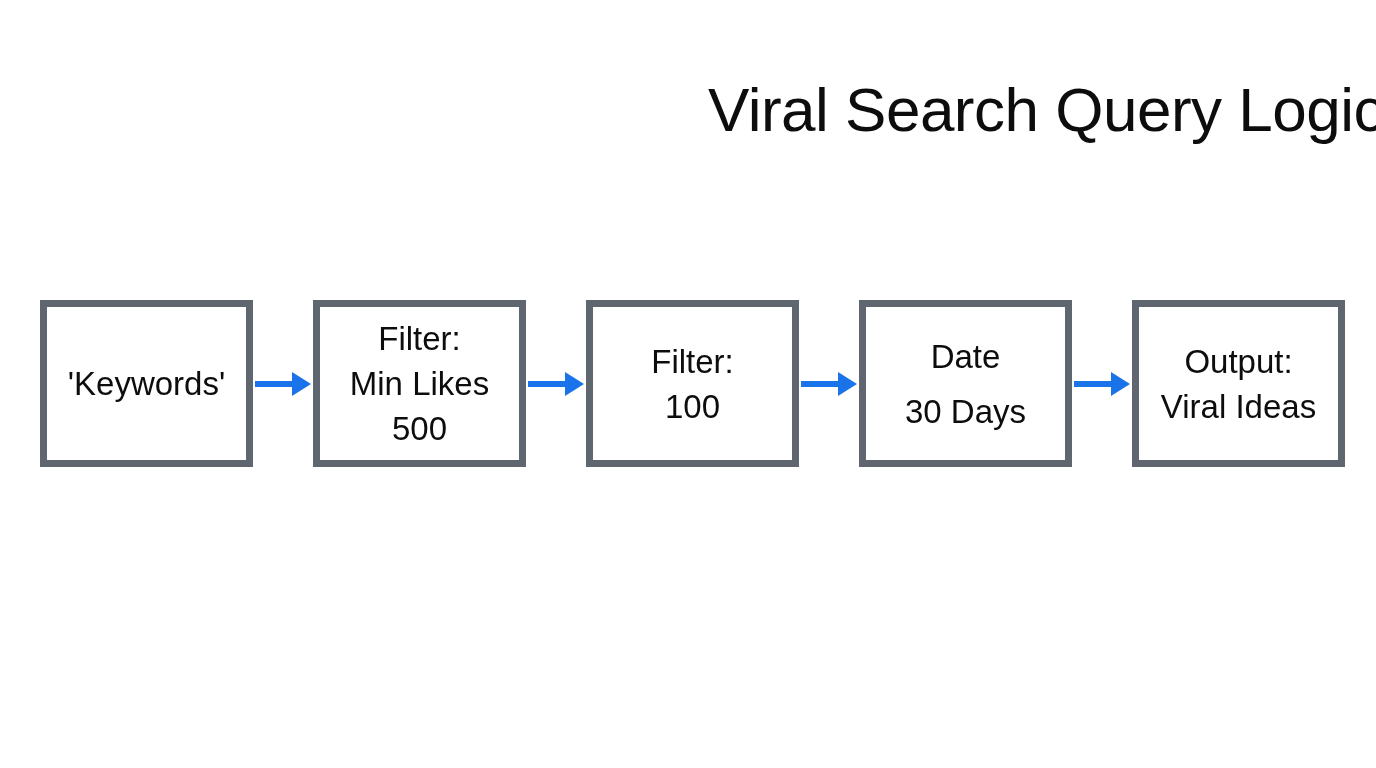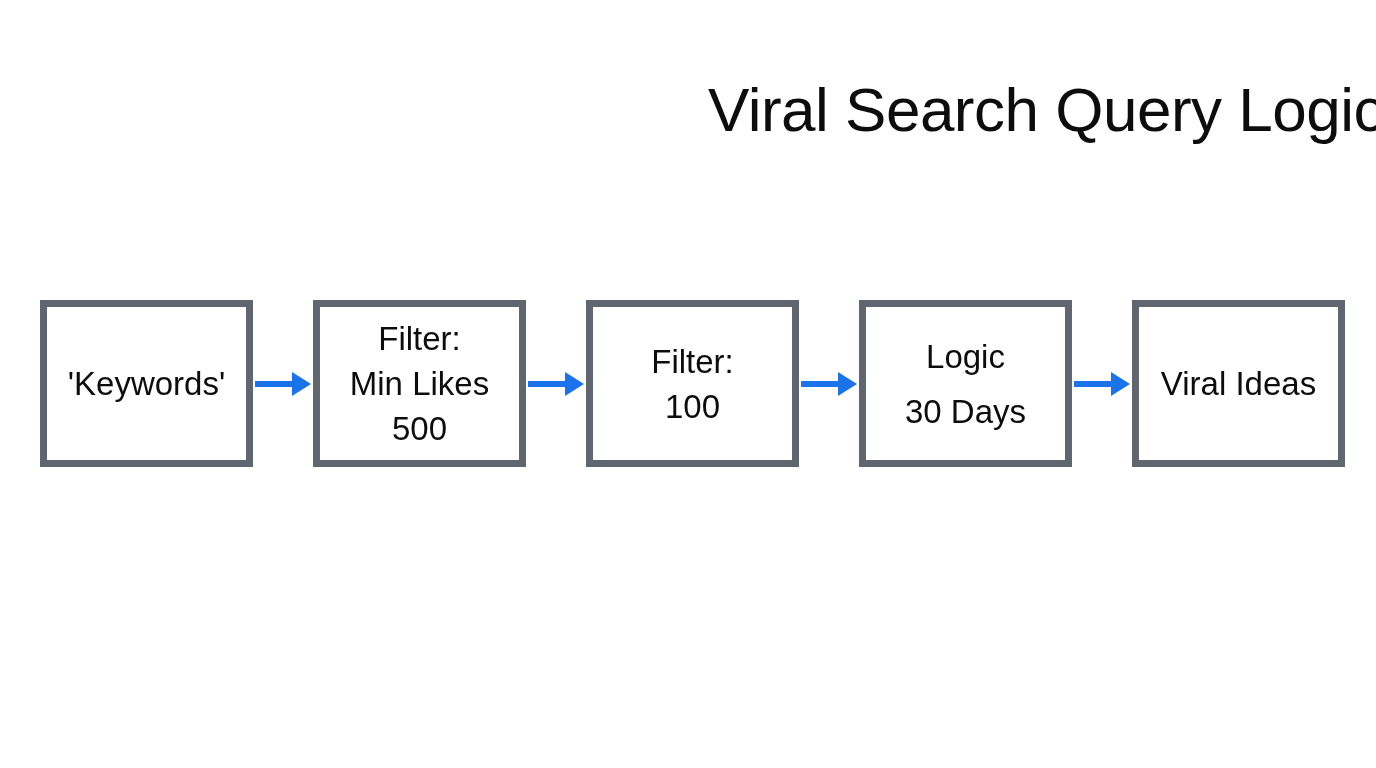--- a/index.html
+++ b/index.html
@@ -98,27 +98,28 @@
       <div class="line">Filter:</div>
       <div class="line">100</div>
     </div>
 
     <svg class="arrow" width="58" height="26" viewBox="0 0 58 26">
       <line x1="1" y1="13" x2="40" y2="13" stroke="#1a73e8" stroke-width="6"></line>
       <polygon points="38,1 57,13 38,25" fill="#1a73e8"></polygon>
     </svg>
 
     <div class="node">
-      <div class="line">Logic</div>
+      <div class="line">Date</div>
       <div class="line gap-top">30 Days</div>
     </div>
 
     <svg class="arrow" width="58" height="26" viewBox="0 0 58 26">
       <line x1="1" y1="13" x2="40" y2="13" stroke="#1a73e8" stroke-width="6"></line>
       <polygon points="38,1 57,13 38,25" fill="#1a73e8"></polygon>
     </svg>
 
     <div class="node">
+      <div class="line">Output:</div>
       <div class="line">Viral Ideas</div>
     </div>
 
   </div>
 </div>
 
 </body></html>

